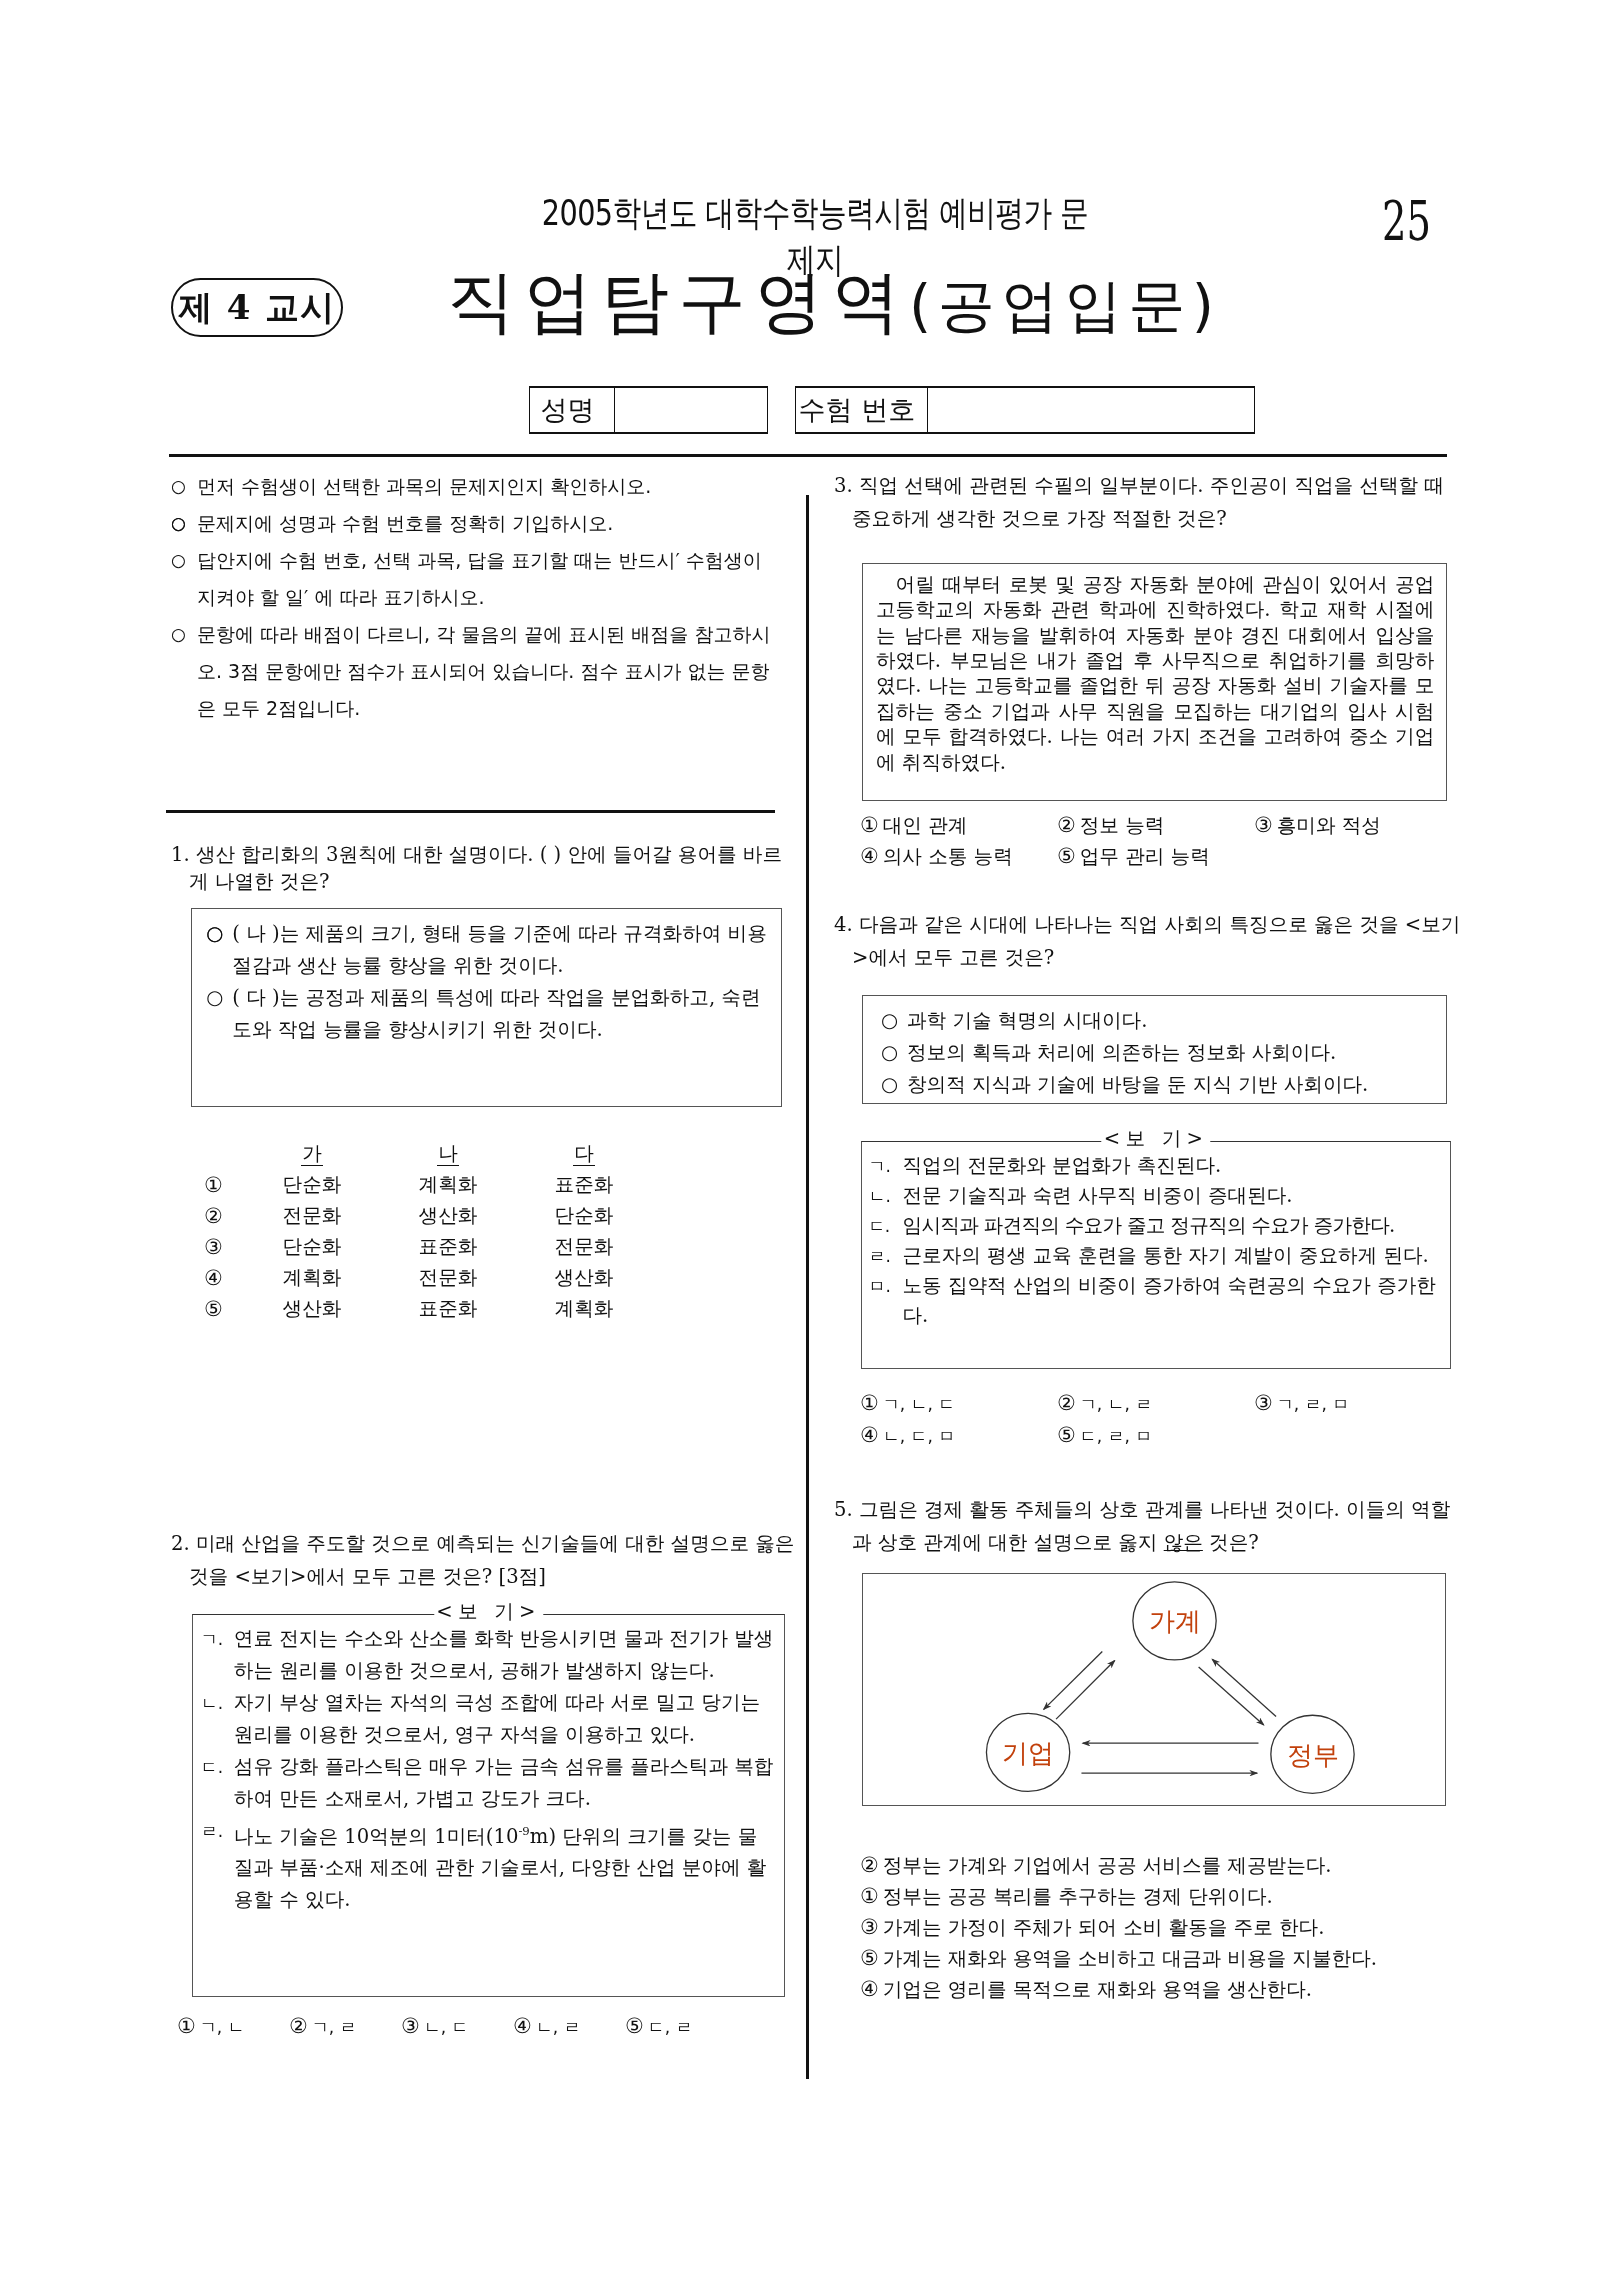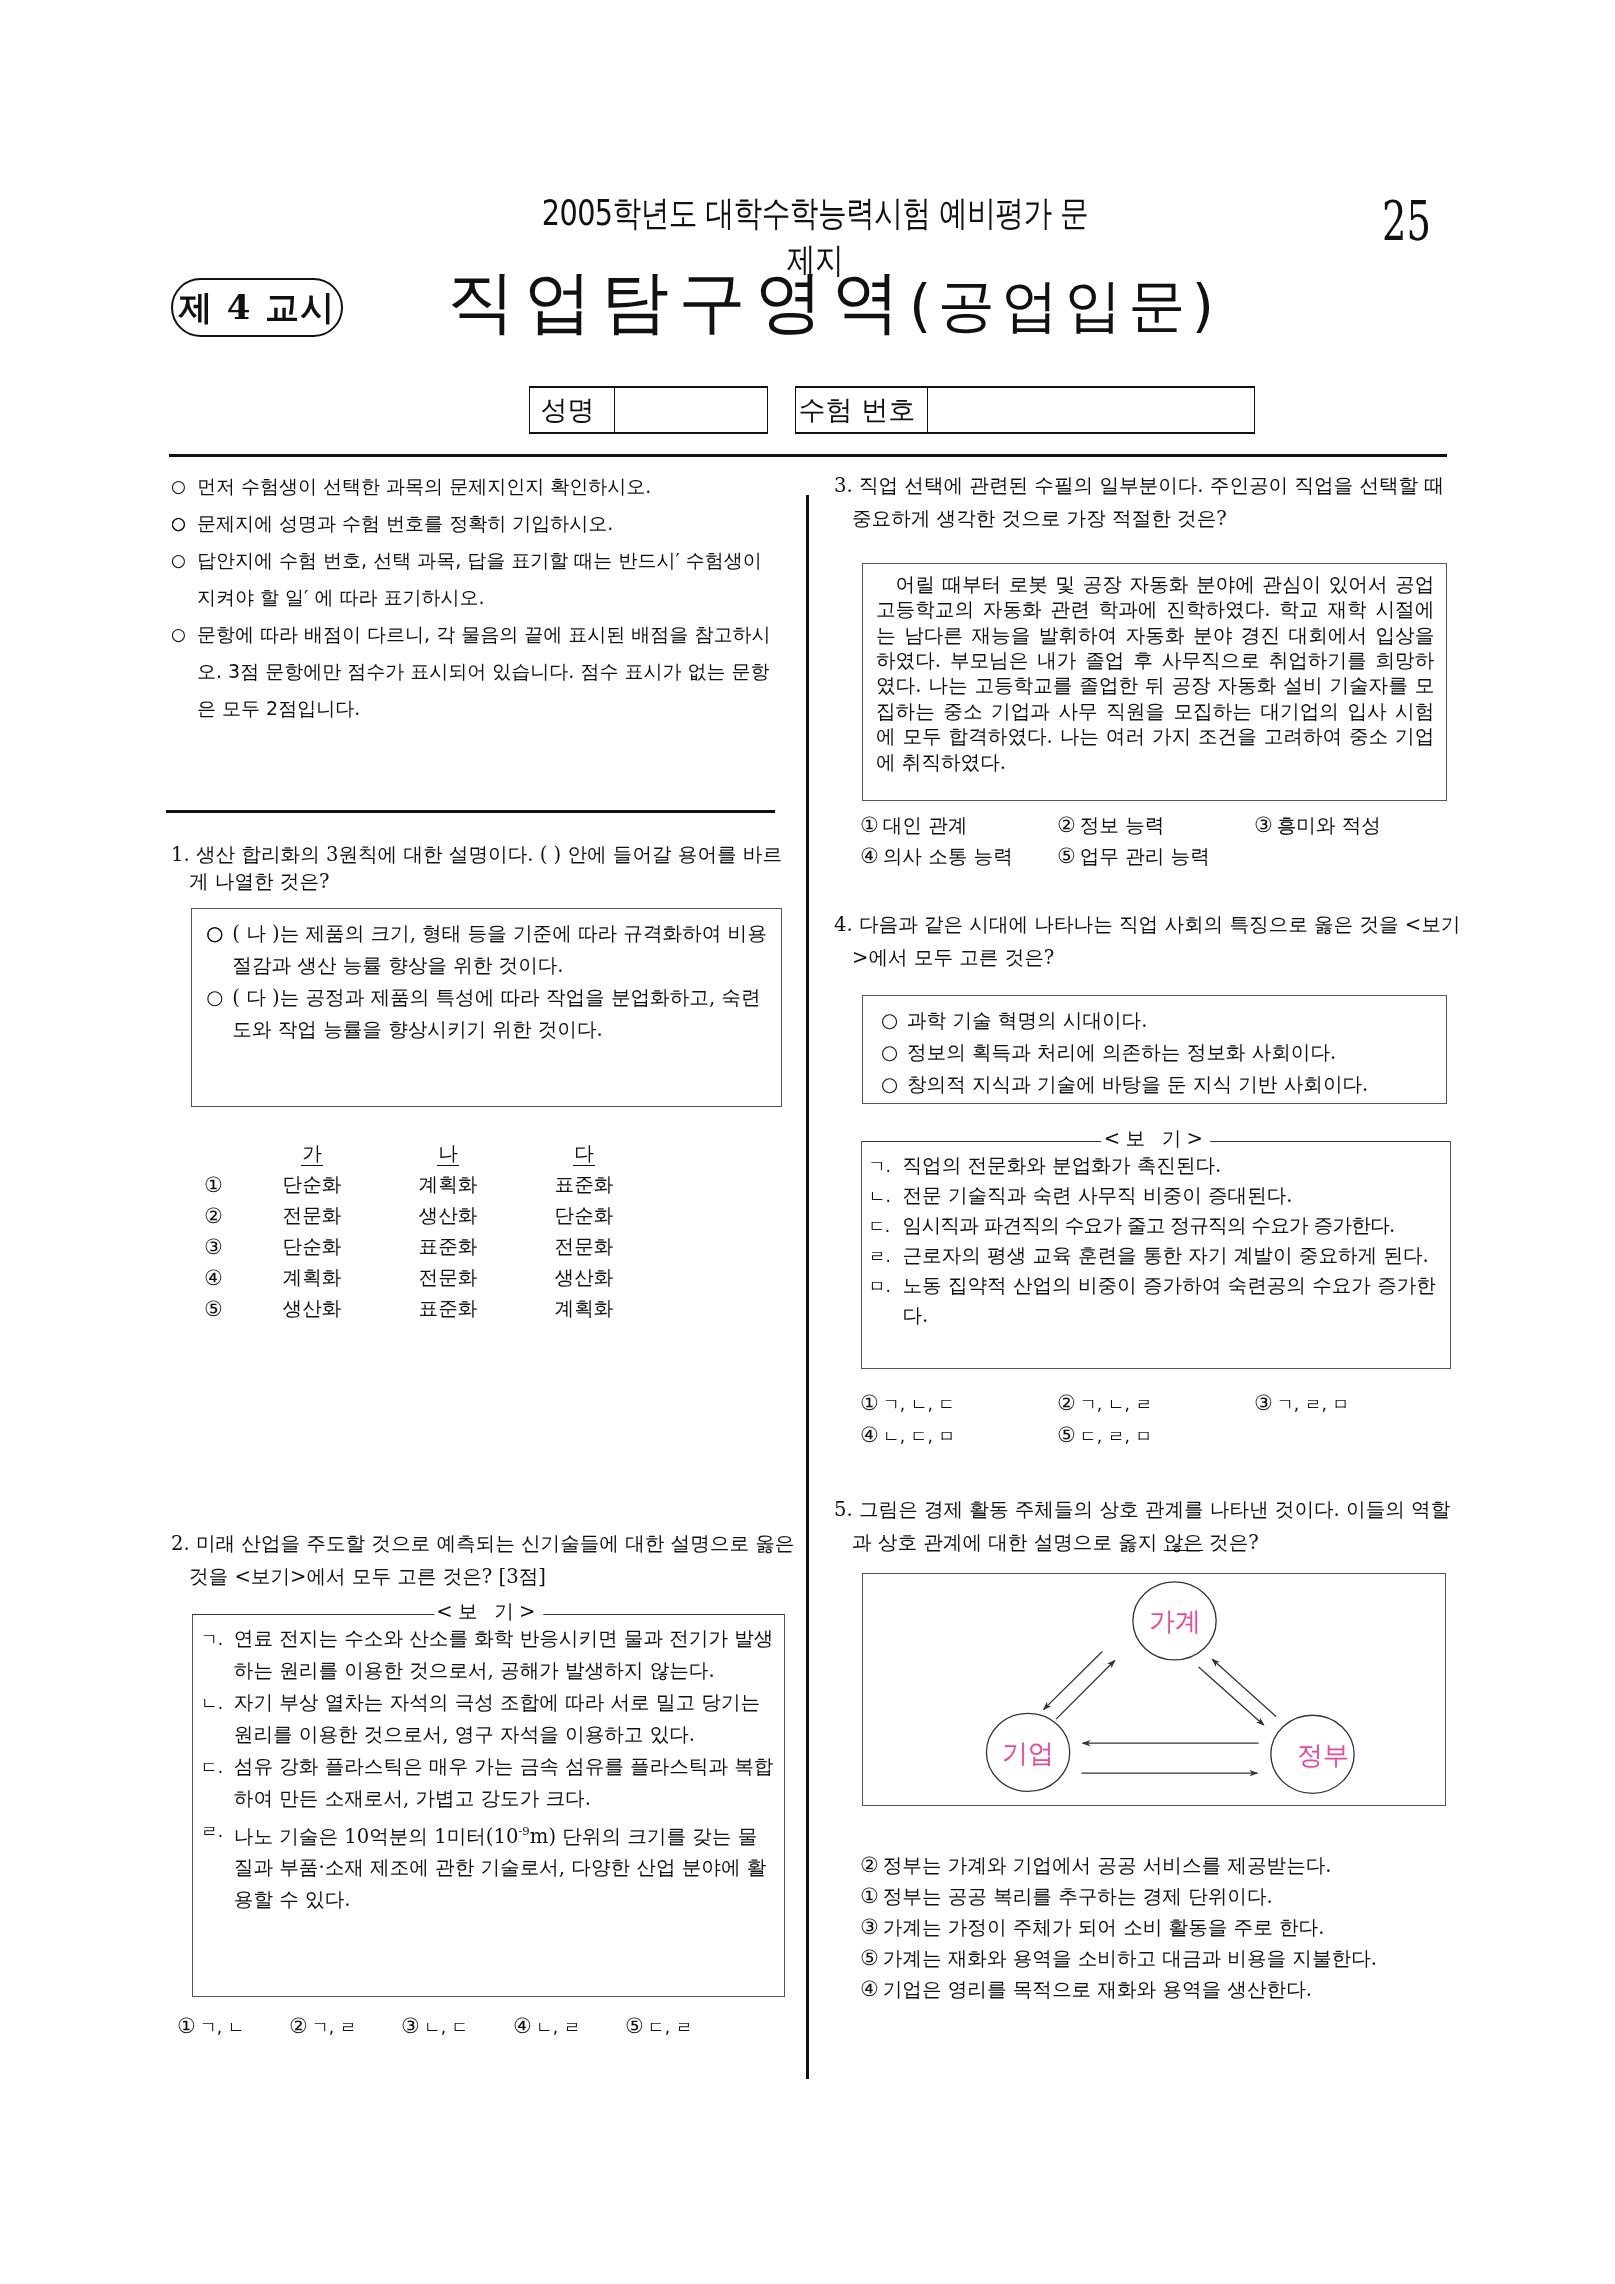--- a/index.html
+++ b/index.html
@@ -80,21 +80,21 @@
   .ans-table { border-collapse: collapse; font-size: 19.6px; }
   .ans-table td { height: 31px; padding: 0; text-align: center; }
   .ans-table th { font-weight: normal; height: 30px; }
   .ans-table th span { border-bottom: 1.3px solid #111; padding: 0 1.3px; }
 
   
   .diagram { left: 862px; top: 1573px; width: 584px; height: 233px; }
   .diagram svg { position: absolute; left: 0; top: 0; }
   .node-label {
     position: absolute; font-family: "DejaVu Sans", "Liberation Sans", sans-serif;
-    font-size: 26px; color: #ec4899; transform: translate(-50%, -50%); white-space: nowrap;
+    font-size: 26px; color: #c2410c; transform: translate(-50%, -50%); white-space: nowrap;
   }
 </style>
 </head>
 <body>
 
 <div class="abs exam-title">2005학년도 대학수학능력시험 예비평가 문제지</div>
 <div class="abs page-number">25</div>
 
 <div class="abs period-badge">제 4 교시</div>
 
@@ -278,21 +278,21 @@
     <line x1="296" y1="223" x2="386" y2="133" stroke="#333" stroke-width="2" marker-end="url(#ah)"></line>
 
     <line x1="515" y1="143" x2="615" y2="232" stroke="#333" stroke-width="2" marker-end="url(#ah)"></line>
     <line x1="634" y1="219" x2="536" y2="131" stroke="#333" stroke-width="2" marker-end="url(#ah)"></line>
 
     <line x1="607" y1="260" x2="337" y2="260" stroke="#333" stroke-width="2" marker-end="url(#ah)"></line>
     <line x1="335" y1="306" x2="605" y2="306" stroke="#333" stroke-width="2" marker-end="url(#ah)"></line>
   </svg>
   <div class="node-label" style="left:312px; top:47px;">가계</div>
   <div class="node-label" style="left:165px; top:179px;">기업</div>
-  <div class="node-label" style="left:450px; top:181px;margin-left:10px;">정부</div>
+  <div class="node-label" style="left:450px; top:181px;">정부</div>
 </div>
 
 <div class="abs choice" style="left:860px; top:1850px; width:587px; line-height:31px;">
   <div><span class="circ">②</span><span>정부는 가계와 기업에서 공공 서비스를 제공받는다.</span></div>
   <div><span class="circ">①</span><span>정부는 공공 복리를 추구하는 경제 단위이다.</span></div>
   <div><span class="circ">③</span><span>가계는 가정이 주체가 되어 소비 활동을 주로 한다.</span></div>
   <div><span class="circ">⑤</span><span>가계는 재화와 용역을 소비하고 대금과 비용을 지불한다.</span></div>
   <div><span class="circ">④</span><span>기업은 영리를 목적으로 재화와 용역을 생산한다.</span></div>
 </div>
 

